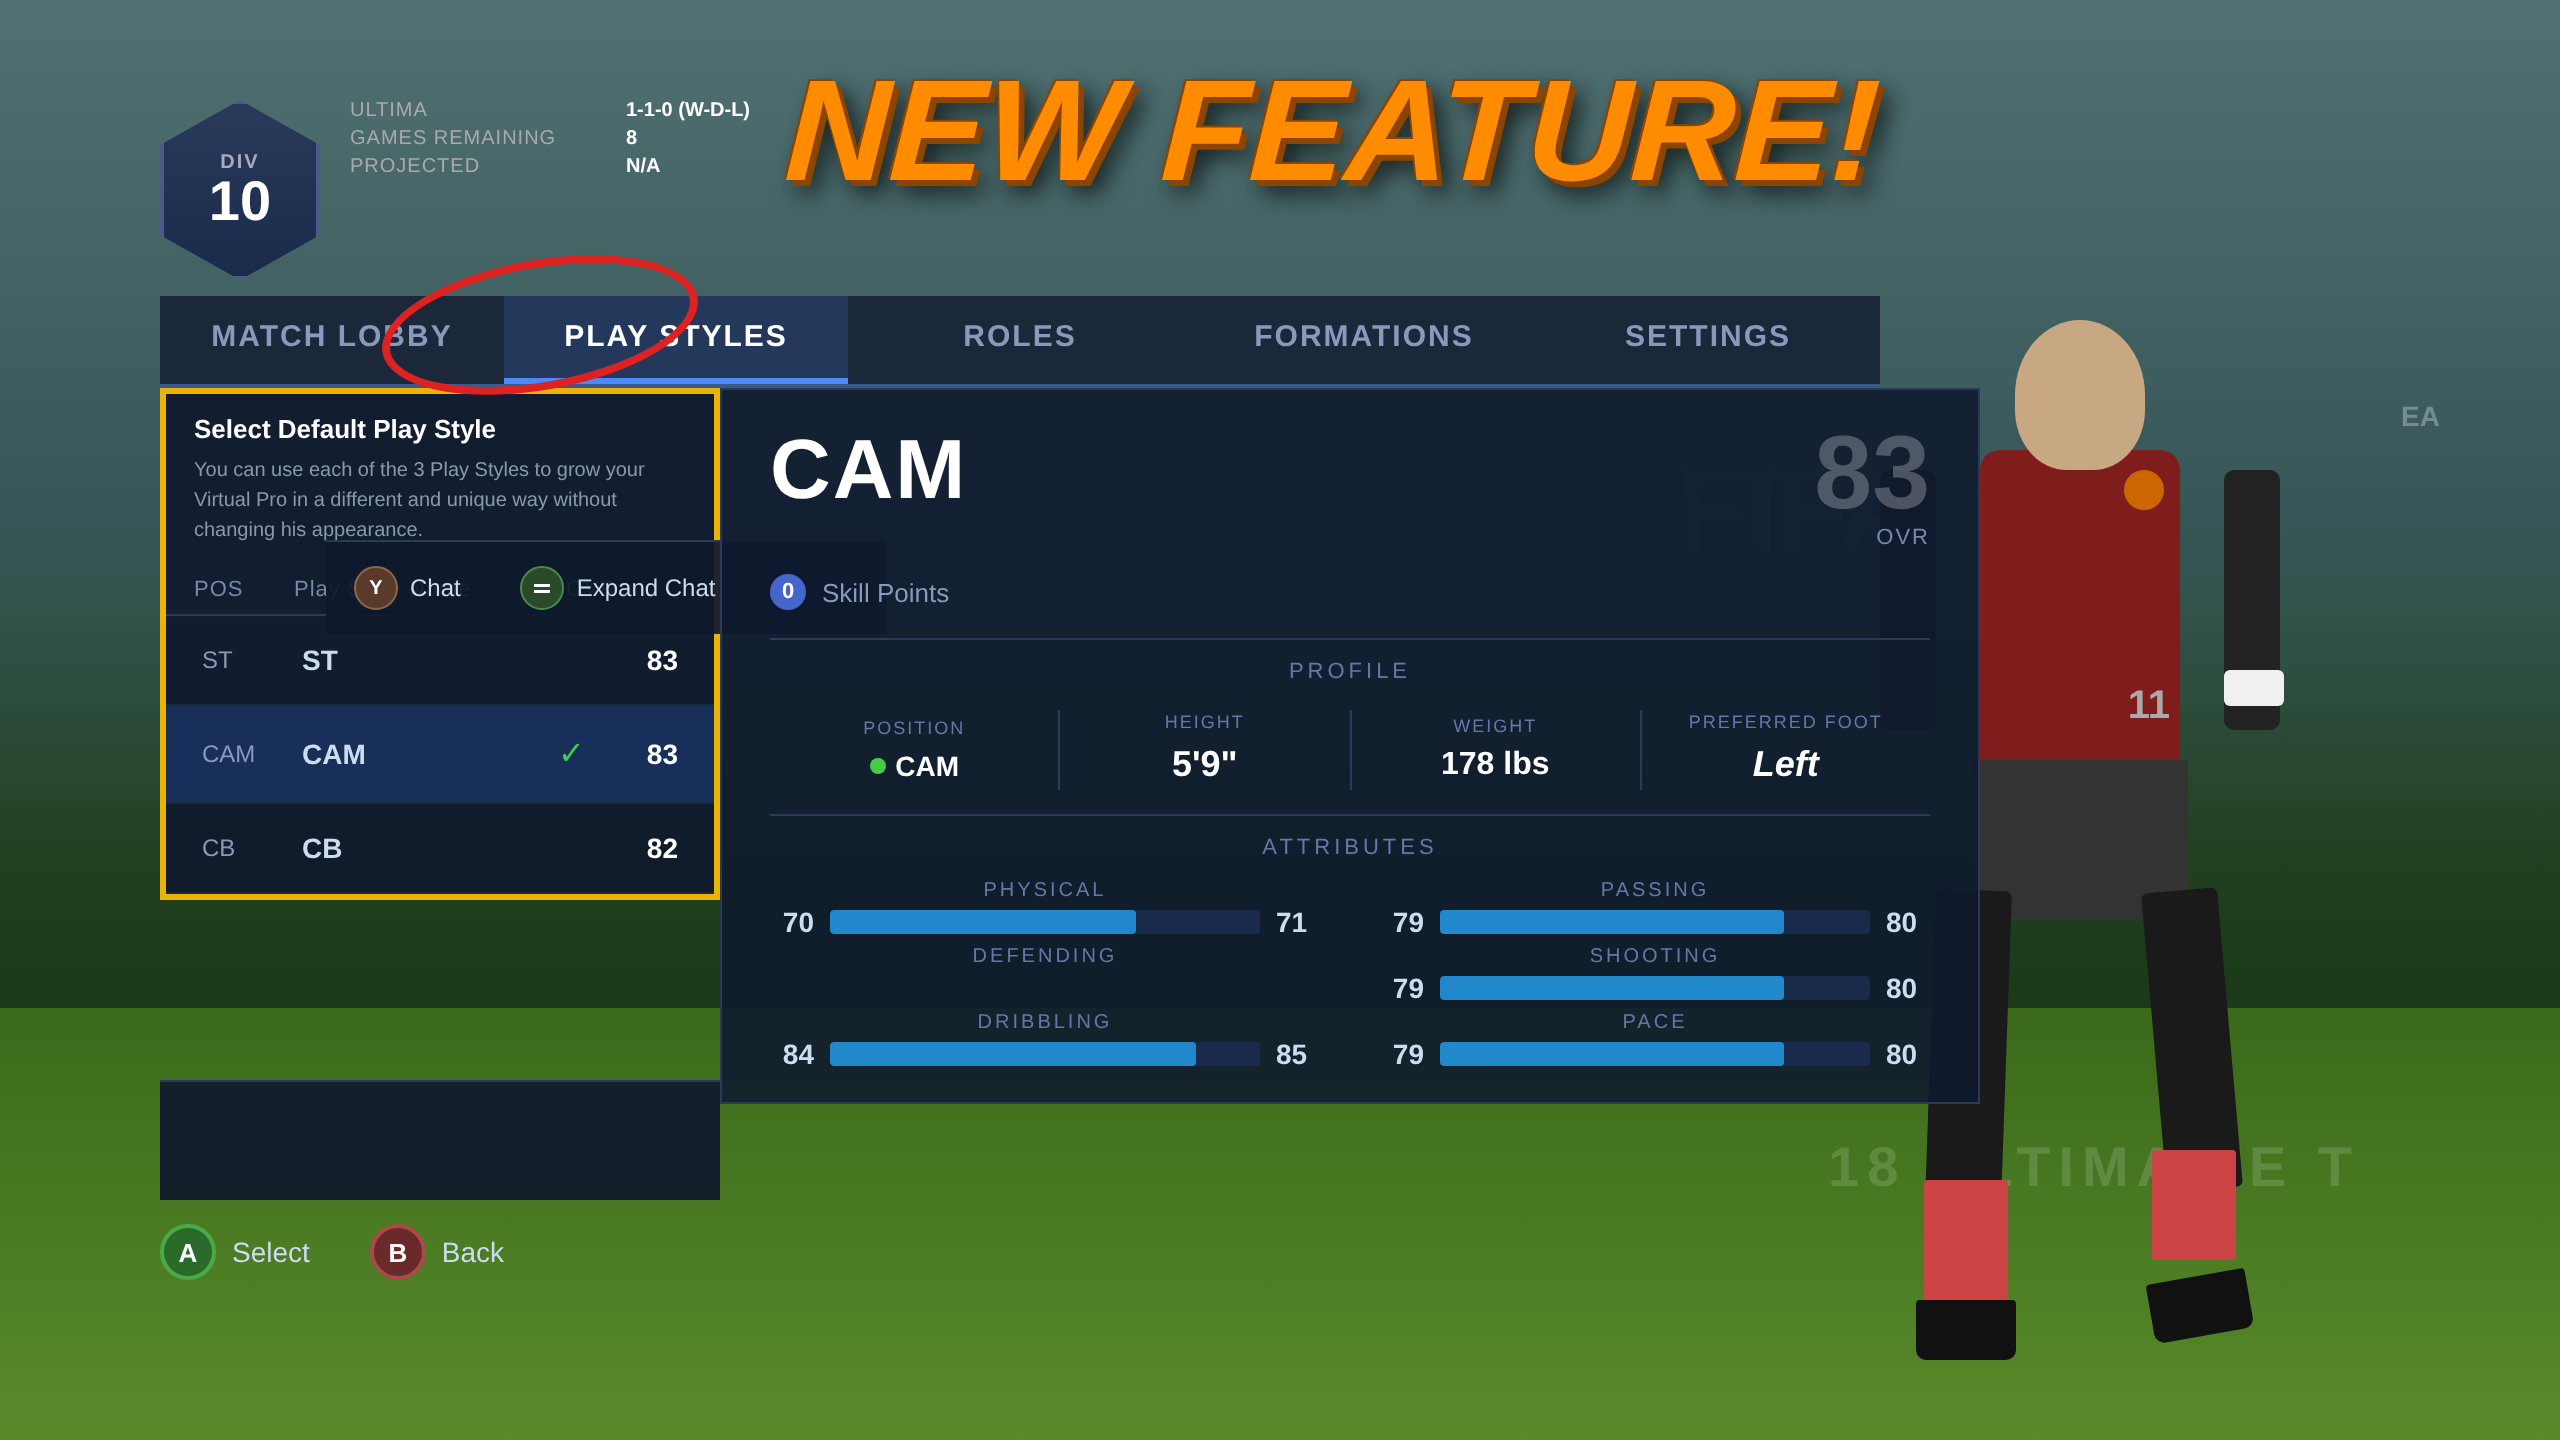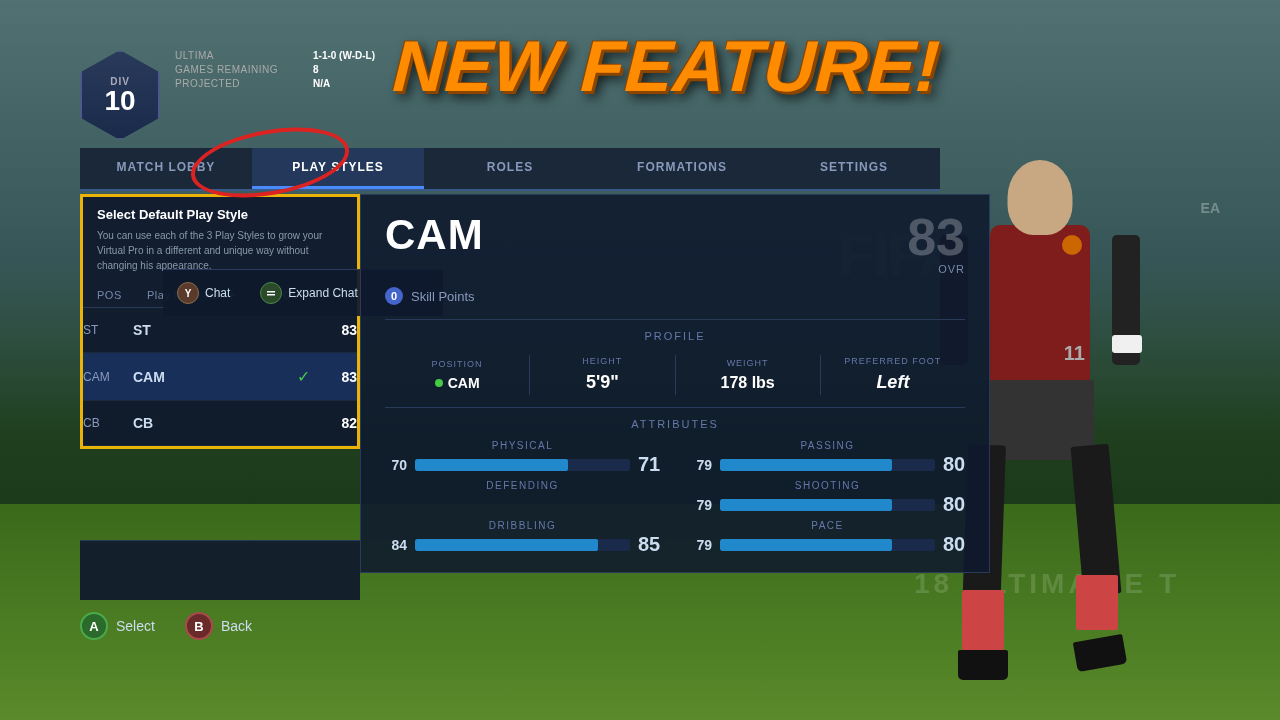--- a/index.html
+++ b/index.html
@@ -176,21 +176,21 @@
       z-index: 10;
       display: flex;
       background: rgba(20, 30, 50, 0.85);
       border-bottom: 2px solid #3a5a8a;
     }
 
     .nav-tab {
       flex: 1;
       padding: 12px 8px;
       text-align: center;
-      font-size: 12px;
+      font-size: 15px;
       font-weight: bold;
       color: #8899bb;
       letter-spacing: 1px;
       cursor: pointer;
       border-bottom: 3px solid transparent;
       transition: all 0.2s;
     }
 
     .nav-tab.active {
       color: #ffffff;
@@ -229,21 +229,21 @@
       padding: 6px 14px;
       font-size: 11px;
       color: #7788aa;
       border-bottom: 1px solid #2a3a5a;
       letter-spacing: 0.5px;
     }
 
     .style-row {
       display: grid;
       grid-template-columns: 50px 1fr 30px 30px;
-      padding: 14px 0;
+      padding: 14px 18px;
       font-size: 13px;
       color: #ccddf0;
       border-bottom: 1px solid #1a2a3a;
       align-items: center;
       cursor: pointer;
     }
 
     .style-row.selected {
       background: rgba(30, 60, 120, 0.6);
     }
@@ -526,21 +526,21 @@
       overflow: hidden;
     }
 
     .attr-bar-fill {
       height: 100%;
       background: #2288cc;
       border-radius: 2px;
     }
 
     .attr-num-right {
-      font-size: 20px;
+      font-size: 14px;
       font-weight: bold;
       color: #ccddf0;
       width: 22px;
     }
 
     
     .red-circle {
       position: absolute;
       top: 130px;
       left: 190px;

